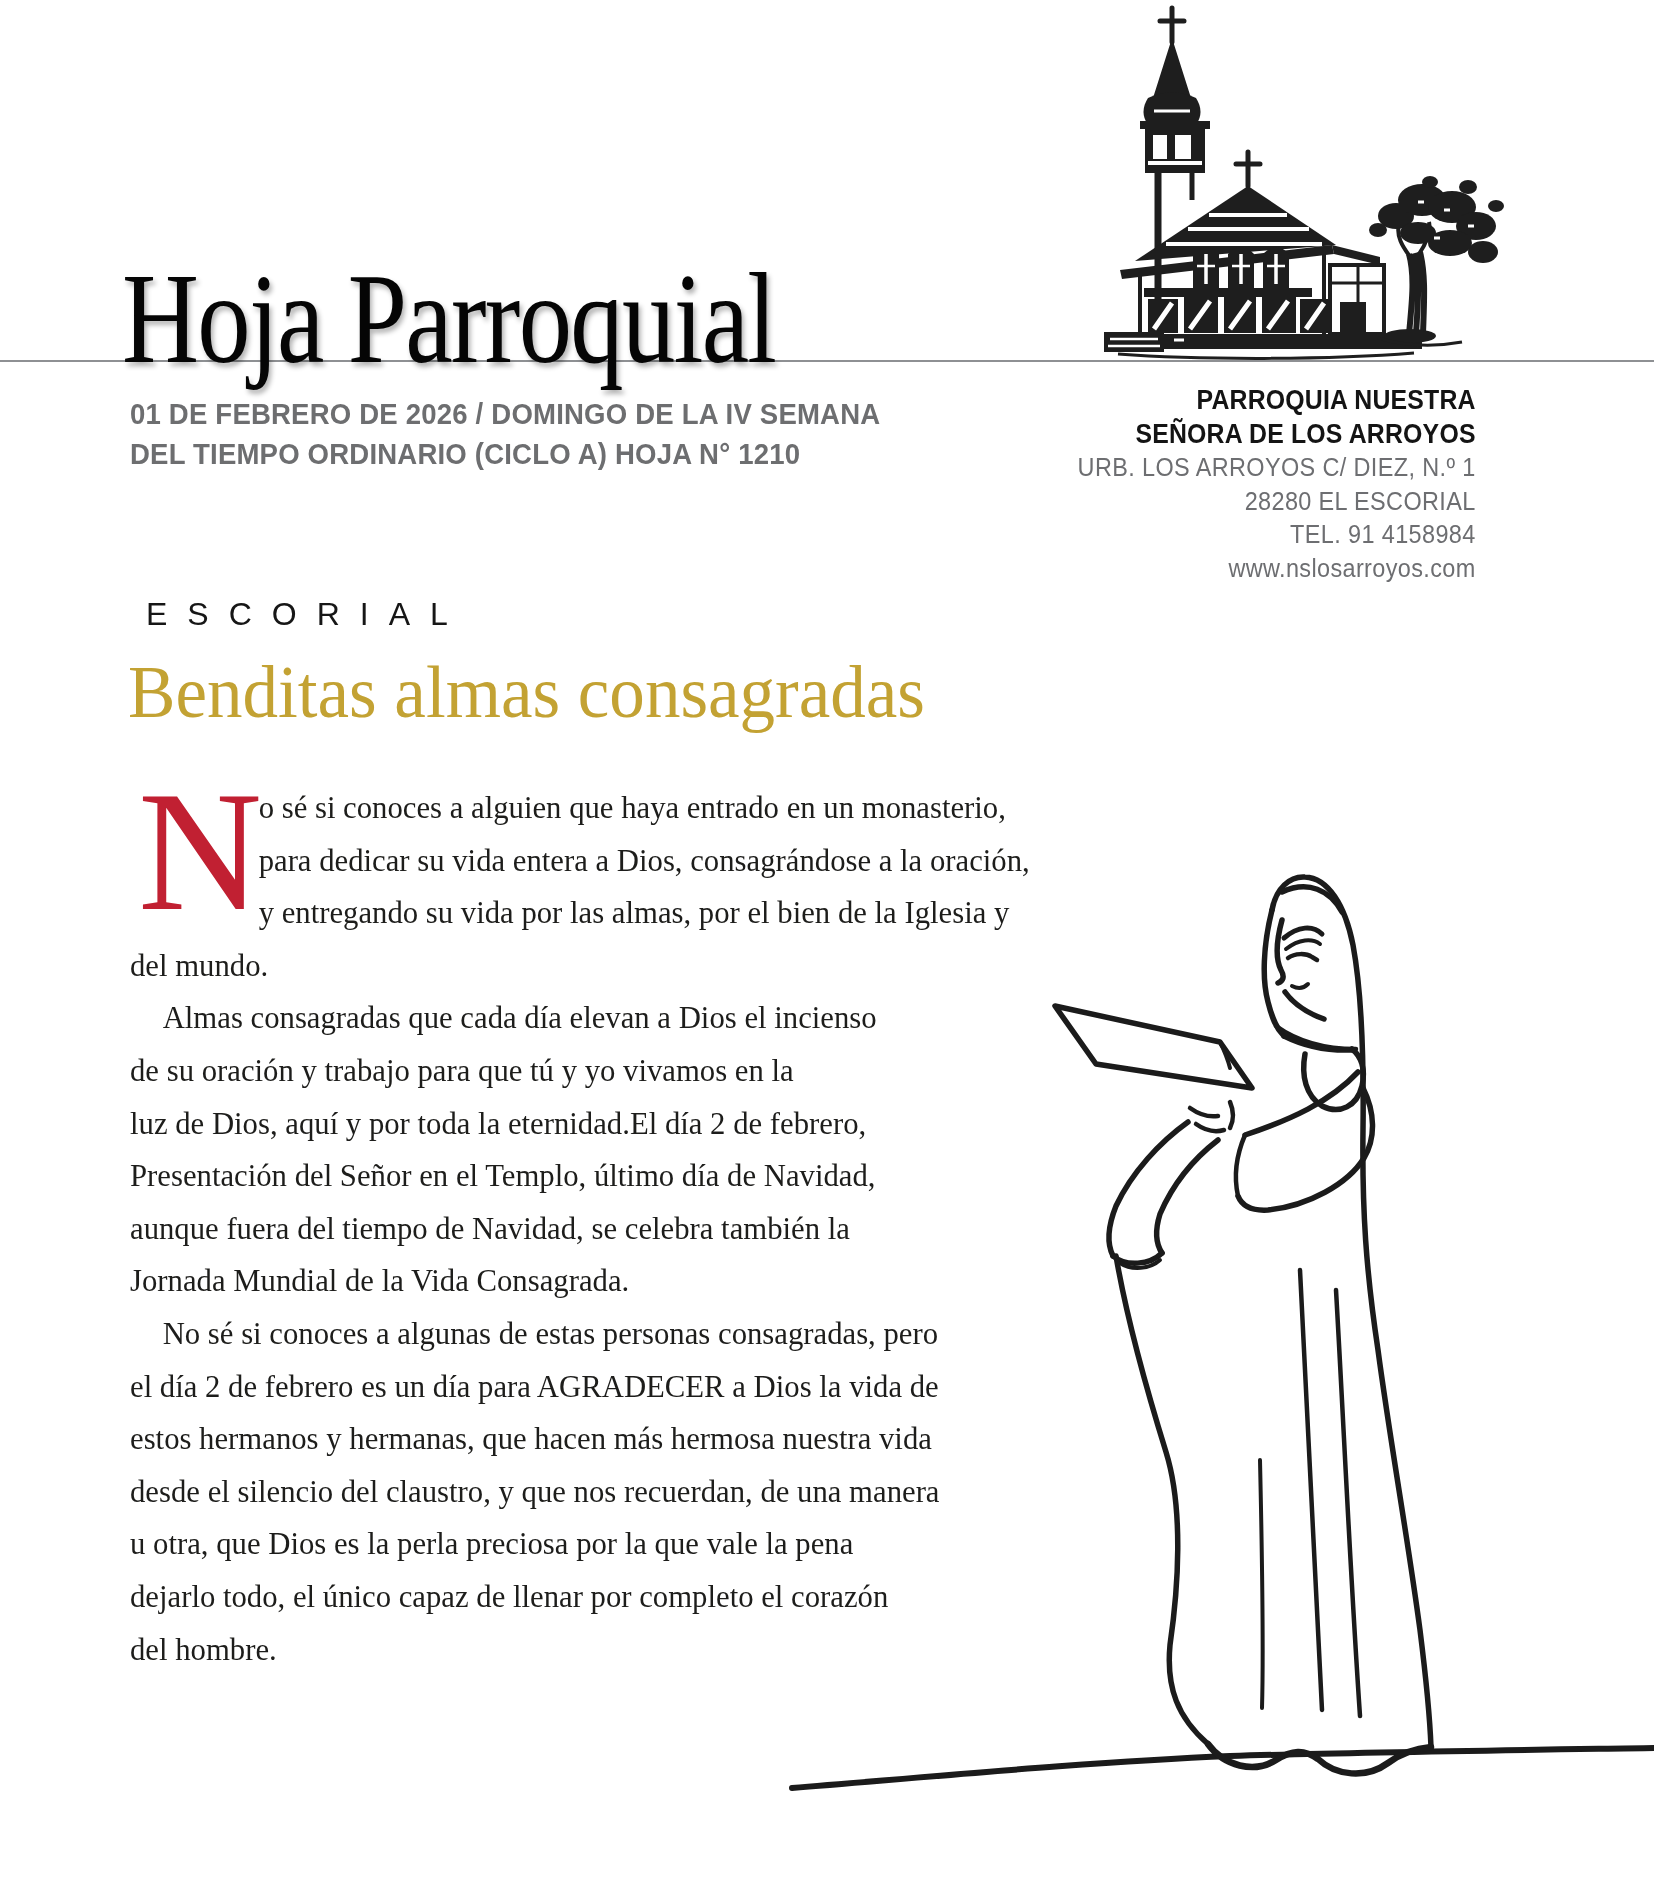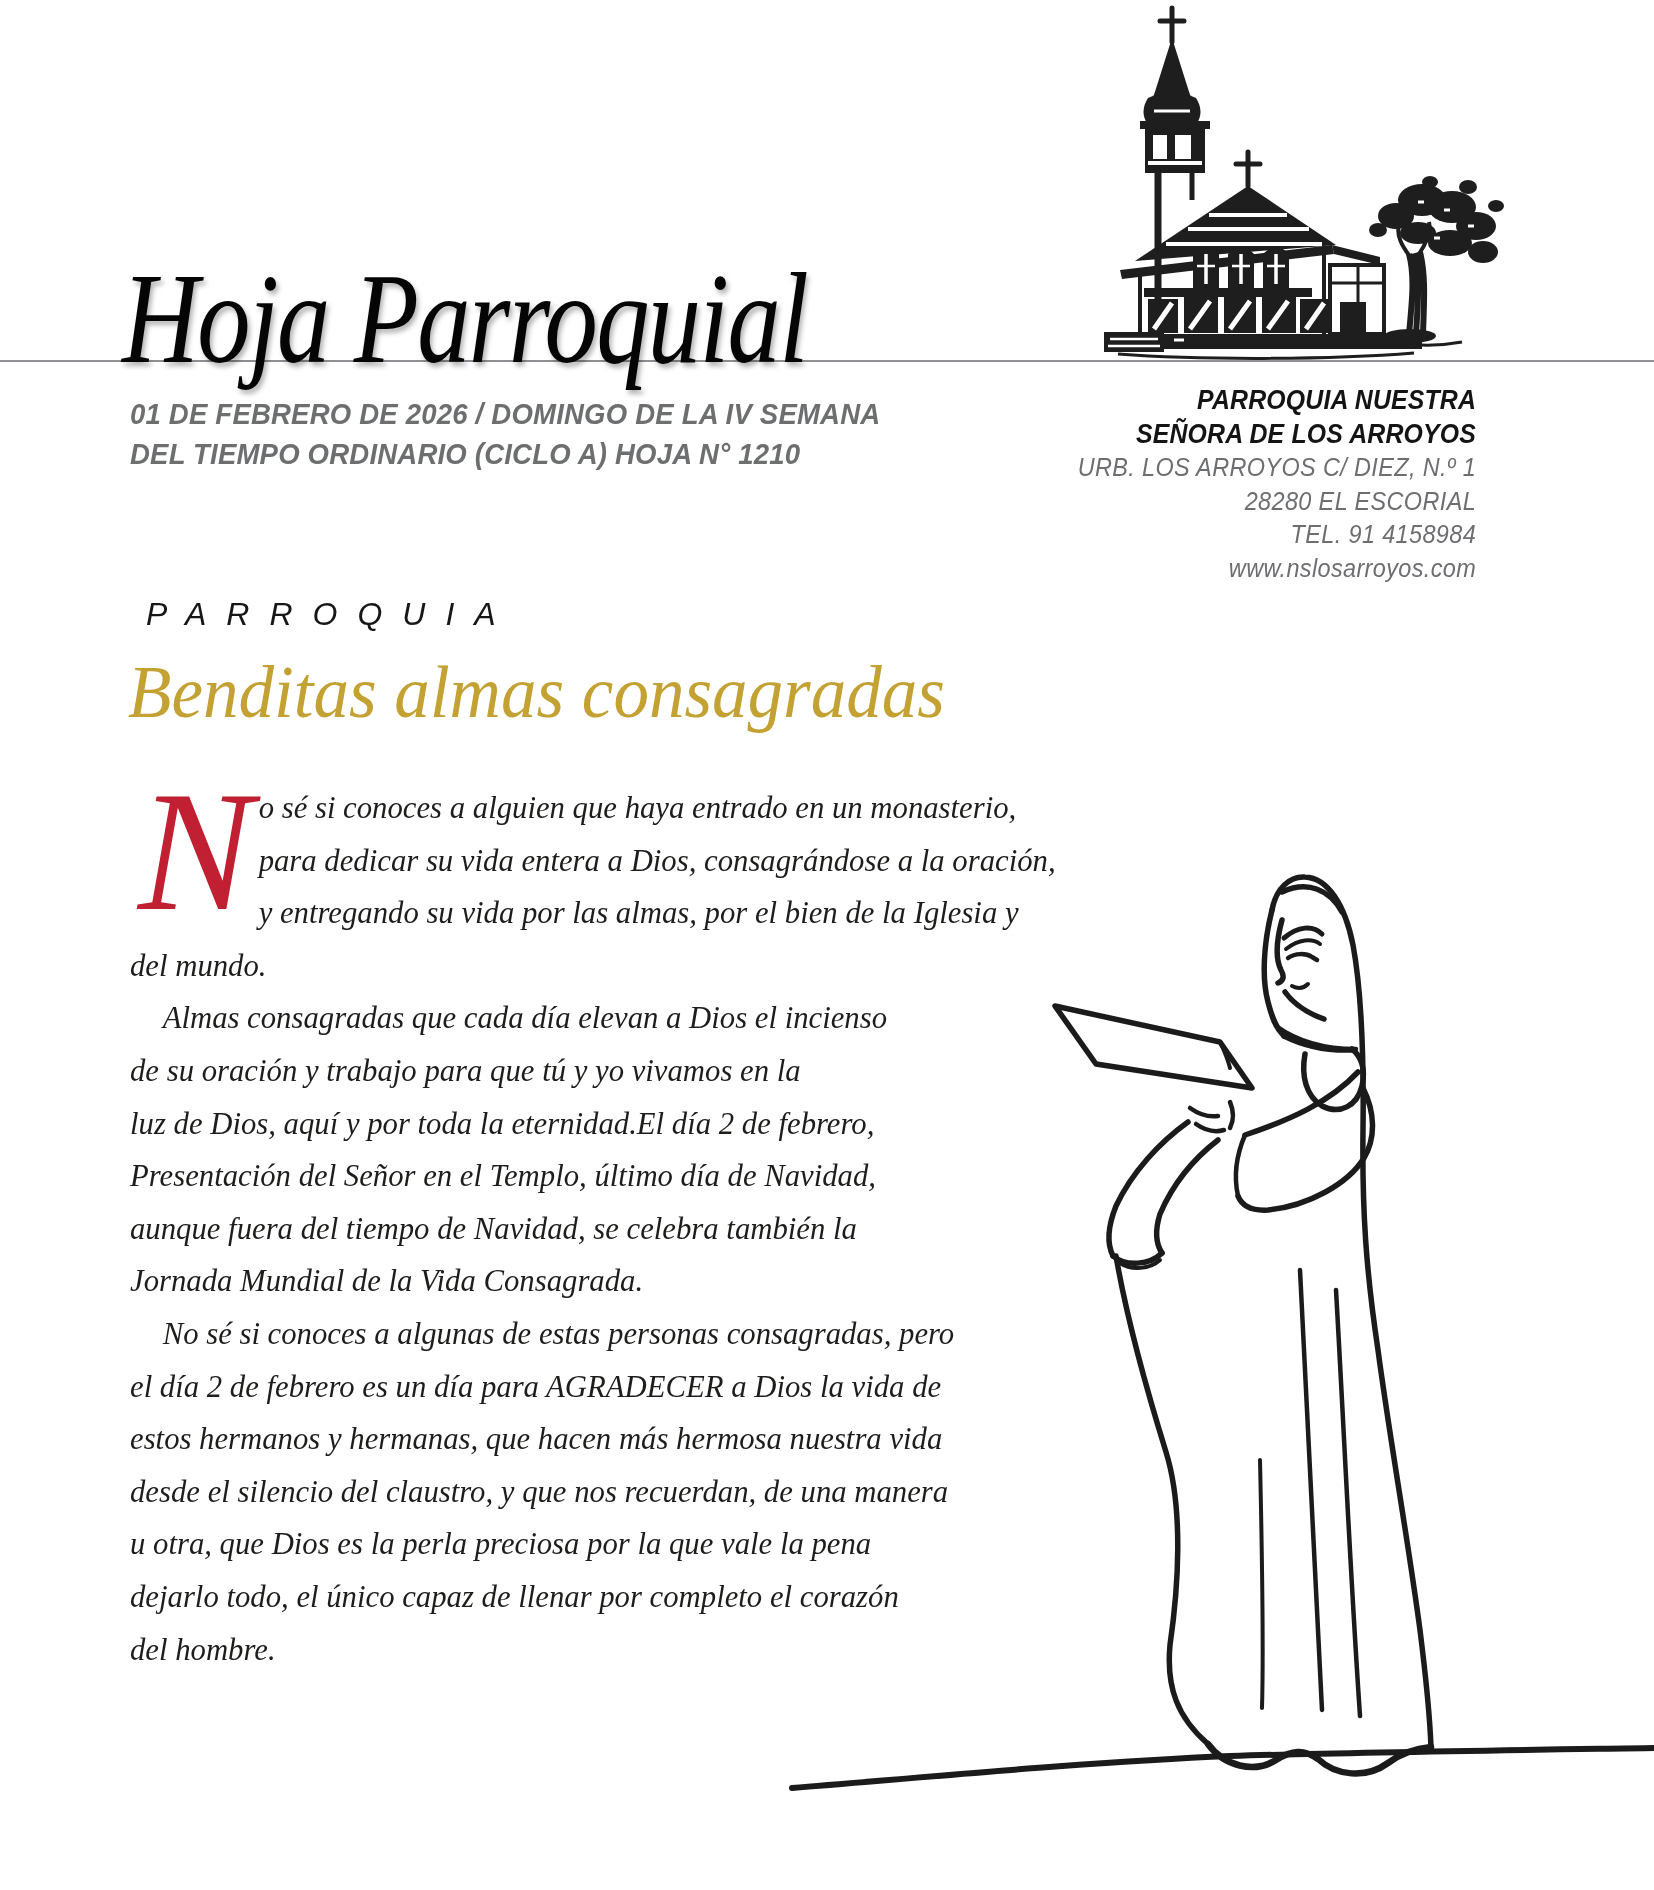--- a/index.html
+++ b/index.html
@@ -1,18 +1,18 @@
 <!DOCTYPE html>
 <html><head>
 <meta charset="utf-8">
 <style>
   html,body{margin:0;padding:0;background:#ffffff;}
   body{width:1654px;height:1890px;position:relative;overflow:hidden;
        font-family:"Liberation Sans",sans-serif;color:#1D1D1B;}
-  .page{position:absolute;inset:0;background:#fff;font-style:italic;}
+  .page{position:absolute;inset:0;background:#fff;}
 
   .rule{position:absolute;left:0;top:360px;width:1654px;height:2px;background:#8E9093;}
 
   .masthead-title{position:absolute;left:122px;top:253px;margin:0;
     font-family:"Liberation Serif","DejaVu Serif",serif;font-weight:400;
     font-size:130px;line-height:130px;color:#050505;white-space:nowrap;
     transform:scaleX(0.82);transform-origin:left top;letter-spacing:-2px;
     text-shadow:3px 4px 6px rgba(0,0,0,0.30);}
 
   .issue{position:absolute;left:130px;top:394px;font-size:29px;font-weight:700;
@@ -126,21 +126,21 @@
 
   <div class="parish">
     <div class="bold">PARROQUIA NUESTRA</div>
     <div class="bold">SEÑORA DE LOS ARROYOS</div>
     <div class="light">URB. LOS ARROYOS C/ DIEZ, N.º 1</div>
     <div class="light">28280 EL ESCORIAL</div>
     <div class="light">TEL. 91 4158984</div>
     <div class="light">www.nslosarroyos.com</div>
   </div>
 
-  <div class="kicker">PARROQUIA</div>
+  <div class="kicker">ESCORIAL</div>
   <h2 class="headline">Benditas almas consagradas</h2>
 
   <span class="dropcap">N</span>
 
   <div class="bodytext">
     <div>
       <div class="bl ind-drop">o sé si conoces a alguien que haya entrado en un monasterio,</div>
       <div class="bl ind-drop">para dedicar su vida entera a Dios, consagrándose a la oración,</div>
       <div class="bl ind-drop">y entregando su vida por las almas, por el bien de la Iglesia y</div>
       <div class="bl">del mundo.</div>

